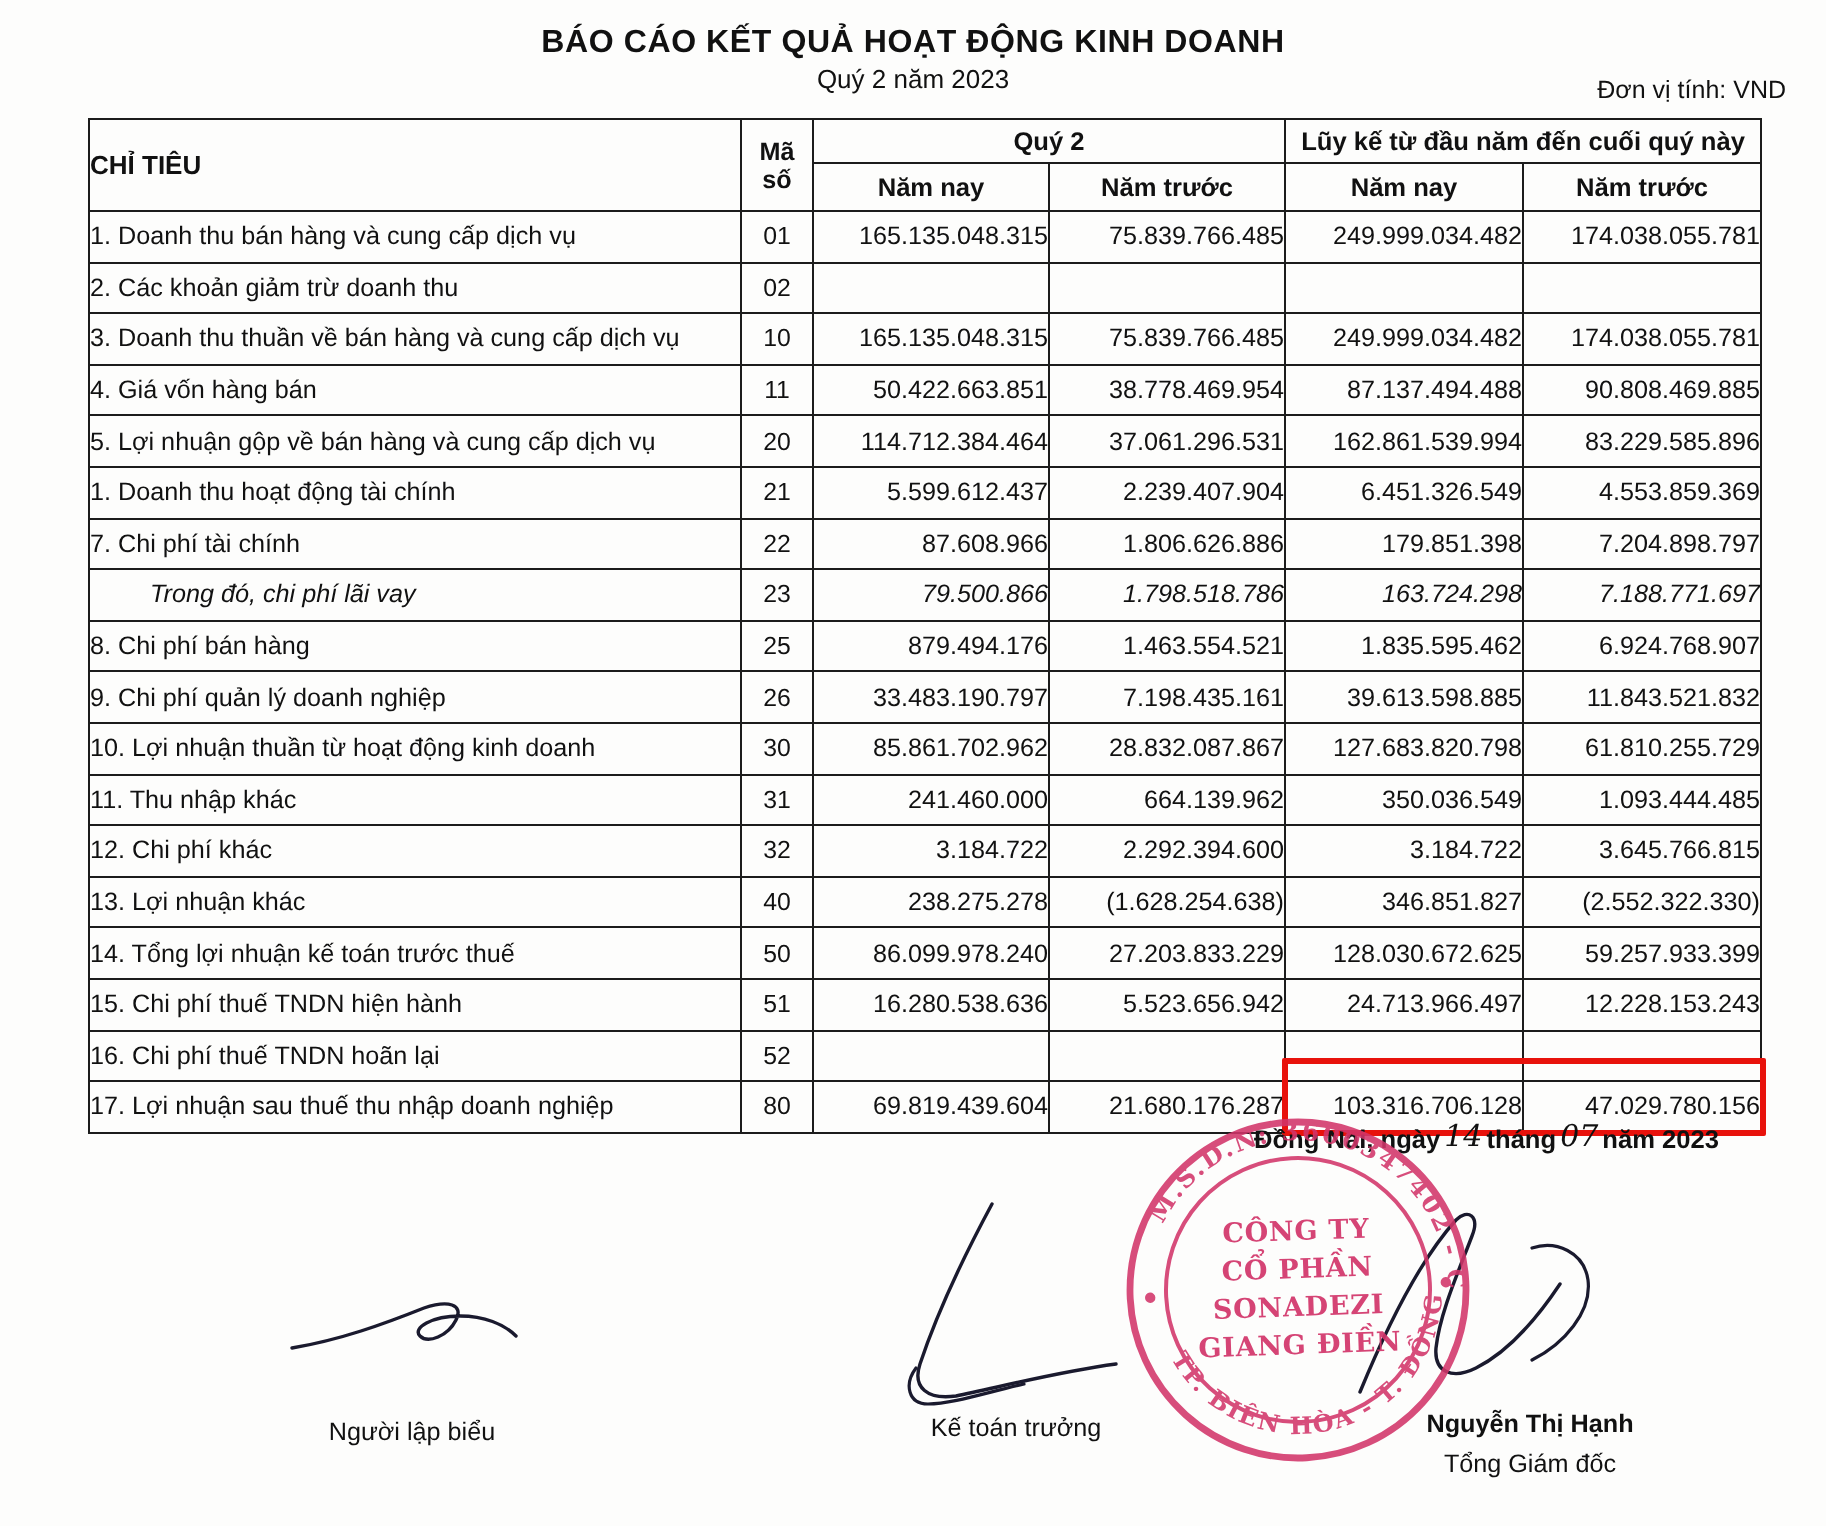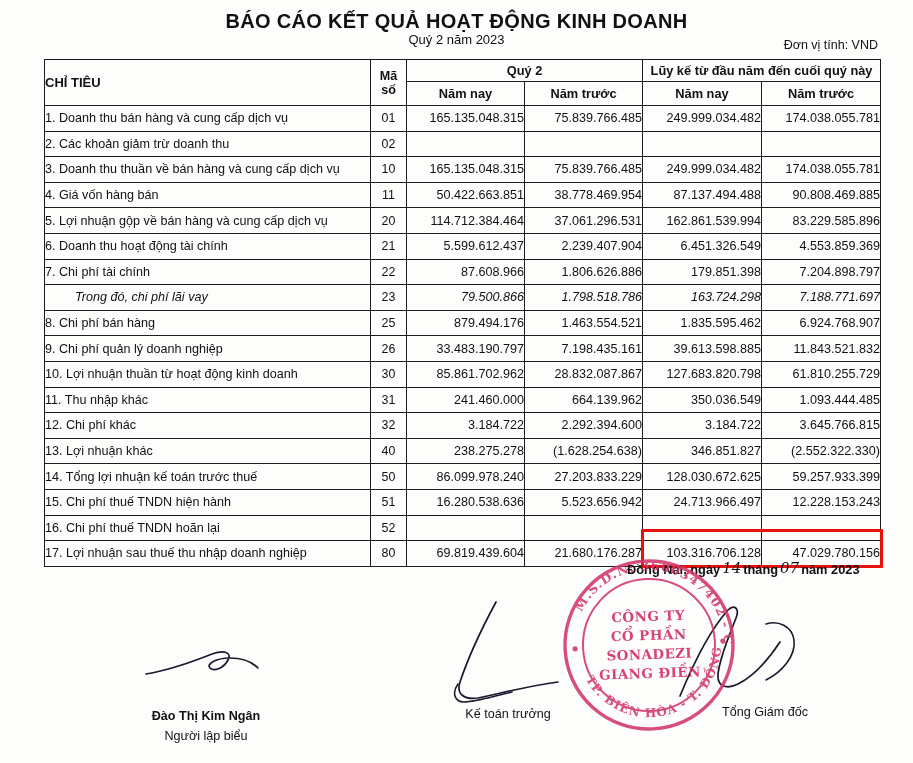--- a/index.html
+++ b/index.html
@@ -23,34 +23,34 @@
 
   
   .title-block {
     position: absolute;
     left: 0;
     top: 12px;
     width: 913px;
     text-align: center;
   }
   .doc-title {
-    font-size: 20px;
+    font-size: 16px;
     font-weight: bold;
     letter-spacing: 0.3px;
     line-height: 19px;
   }
   .doc-subtitle {
     font-size: 13px;
     line-height: 18px;
     margin-top: 0;
   }
 
   .unit-note {
     position: absolute;
-    right: 35px;
+    right: 20px;
     top: 38px;
     font-size: 12.5px;
   }
 
   
   .table-wrap {
     position: absolute;
     left: 44px;
     top: 59px;
     width: 836px;
@@ -268,21 +268,21 @@
           </tr>
           <tr>
             <td class="label">5. Lợi nhuận gộp về bán hàng và cung cấp dịch vụ</td>
             <td class="code">20</td>
             <td class="num">114.712.384.464</td>
             <td class="num">37.061.296.531</td>
             <td class="num">162.861.539.994</td>
             <td class="num">83.229.585.896</td>
           </tr>
           <tr>
-            <td class="label">6. Doanh thu hoạt động tài chính</td>
+            <td class="label">1. Doanh thu hoạt động tài chính</td>
             <td class="code">21</td>
             <td class="num">5.599.612.437</td>
             <td class="num">2.239.407.904</td>
             <td class="num">6.451.326.549</td>
             <td class="num">4.553.859.369</td>
           </tr>
           <tr>
             <td class="label">7. Chi phí tài chính</td>
             <td class="code">22</td>
             <td class="num">87.608.966</td>
@@ -423,23 +423,23 @@
     </svg>
     <div class="stamp-text">
       <span>CÔNG TY</span>
       <span>CỔ PHẦN</span>
       <span>SONADEZI</span>
       <span>GIANG ĐIỀN</span>
     </div>
   </div>
 
   <div class="sig-col" id="sig-left">
-    <div class="sig-name">Đào Thị Kim Ngân</div>
     <div class="sig-role">Người lập biểu</div>
   </div>
   <div class="sig-col" id="sig-mid">
     <div class="sig-role">Kế toán trưởng</div>
   </div>
   <div class="sig-col" id="sig-right">
+    <div class="sig-name">Nguyễn Thị Hạnh</div>
     <div class="sig-role">Tổng Giám đốc</div>
   </div>
 
 </div>
 
 </body></html>

